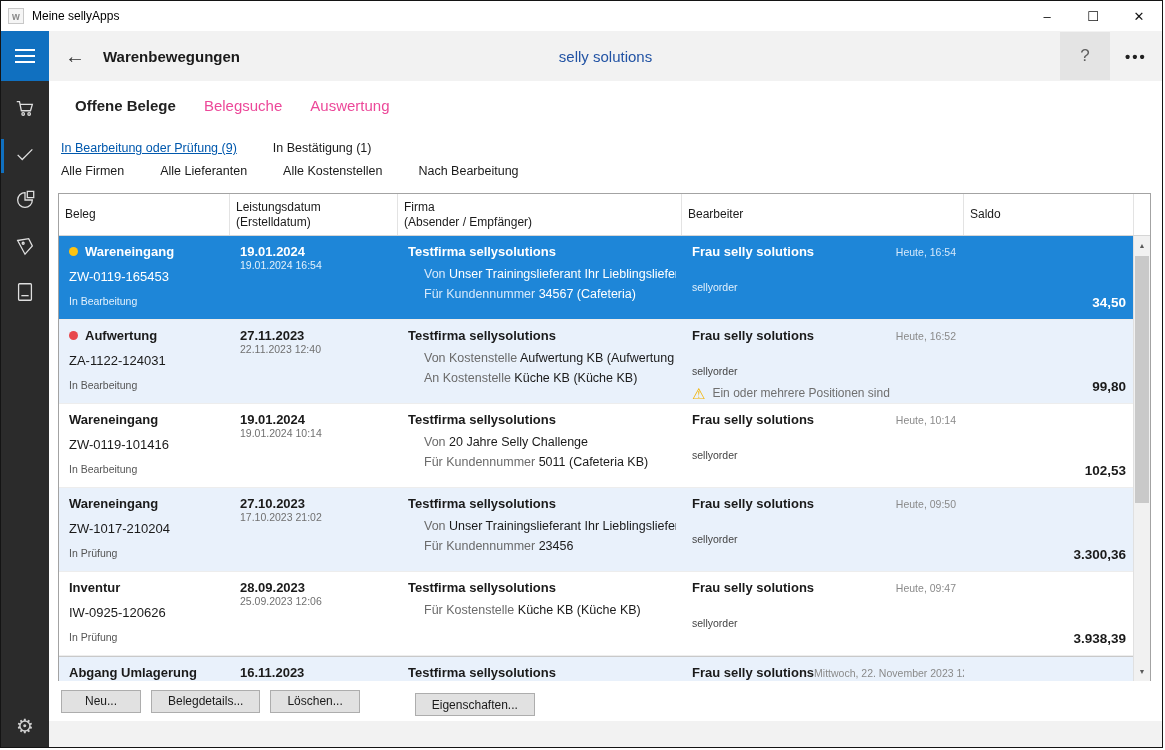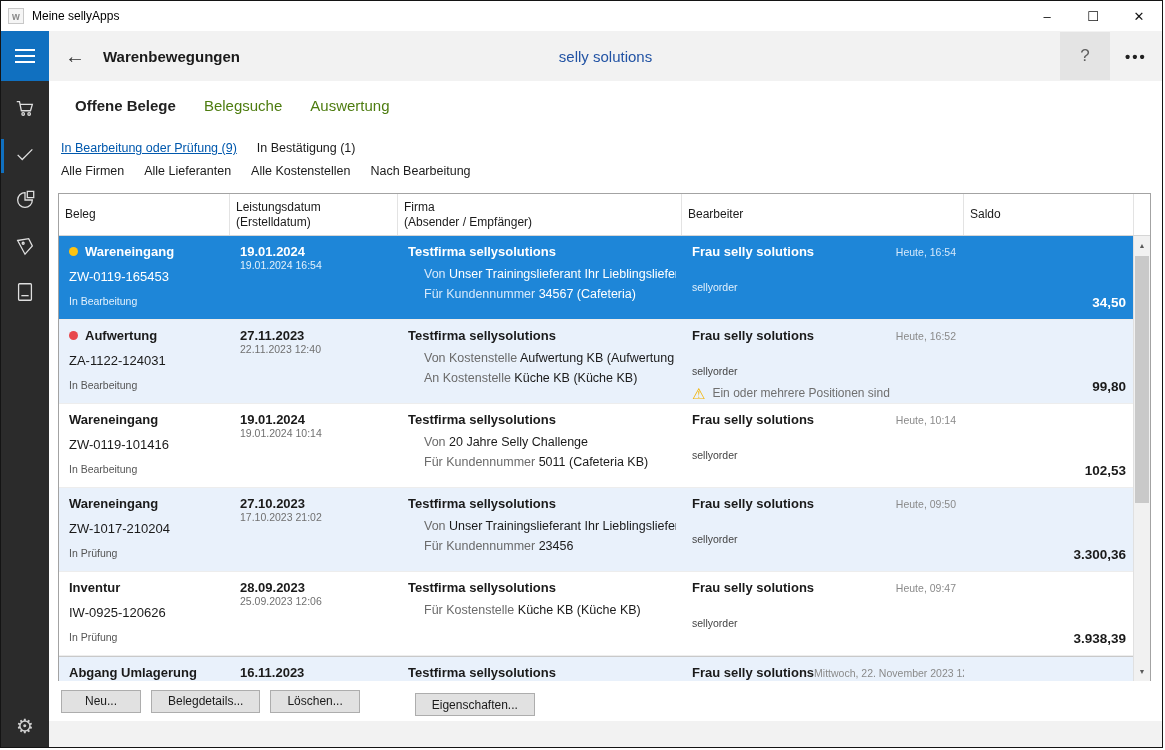--- a/index.html
+++ b/index.html
@@ -31,25 +31,25 @@
   .content{flex:1;display:flex;flex-direction:column;background:#fff;position:relative;}
   .appheader{height:50px;background:#f2f2f2;display:flex;align-items:center;position:relative;flex-shrink:0;}
   .backarrow{font-size:20px;color:#333;margin:0 18px 0 16px;}
   .pagetitle{font-size:15px;font-weight:bold;color:#1a1a1a;}
   .brand{position:absolute;left:50%;transform:translateX(-50%);font-size:15px;color:#2253a4;}
   .helpbtn{margin-left:auto;width:50px;height:48px;background:#e4e4e4;display:flex;align-items:center;justify-content:center;
     font-size:17px;color:#5f5f5f;}
   .morebtn{width:52px;height:48px;display:flex;align-items:center;justify-content:center;font-size:15px;color:#222;letter-spacing:2px;font-weight:bold;}
 
   .tabs{height:48px;display:flex;align-items:center;gap:28px;padding-left:26px;background:#fff;flex-shrink:0;}
-  .tab{font-size:15px;color:#4d7c0f;}
+  .tab{font-size:15px;color:#ec4899;}
   .tab.active{font-weight:bold;color:#222;}
 
   .filters{padding:12px 0 6px 12px;flex-shrink:0;}
-  .filterrow{display:flex;gap:20px;margin-bottom:9px;}
+  .filterrow{display:flex;gap:36px;margin-bottom:9px;}
   .filterlink{font-size:12.5px;color:#1a1a1a;}
   .filterlink.active{color:#0058ad;text-decoration:underline;}
 
   
   .table{margin-left:9px;width:1093px;height:488px;border:1px solid #a3a3a3;position:relative;background:#fff;flex-shrink:0;}
   .thead{display:grid;grid-template-columns:171px 168px 284px 282px 170px 16px;height:42px;border-bottom:1px solid #d6d6d6;}
   .th{padding:5px 6px;display:flex;flex-direction:column;justify-content:center;border-right:1px solid #e3e3e3;
     font-size:12px;color:#1a1a1a;line-height:15px;}
   .th:last-child{border-right:none;}
   .tbody{height:445px;overflow:hidden;}

